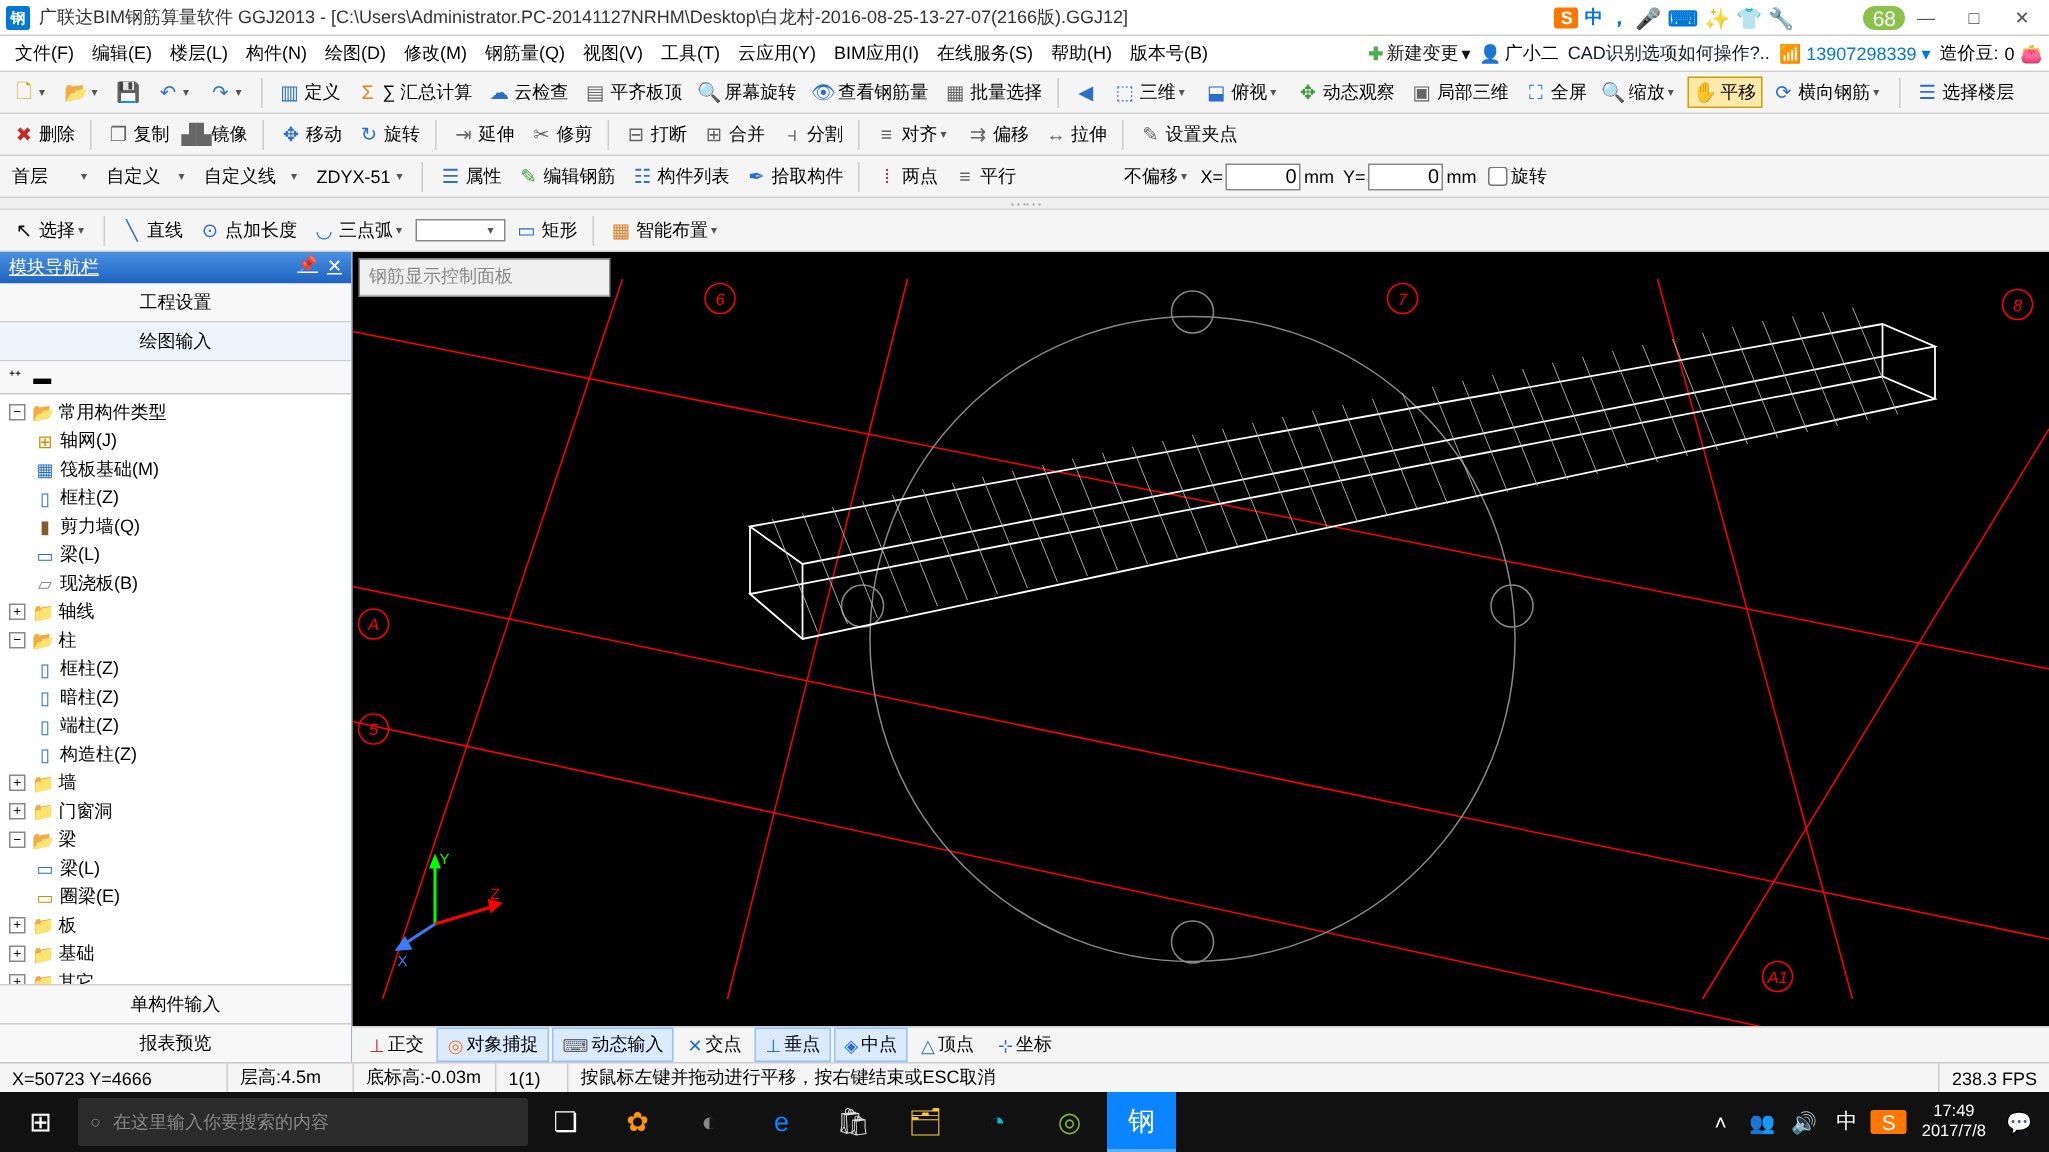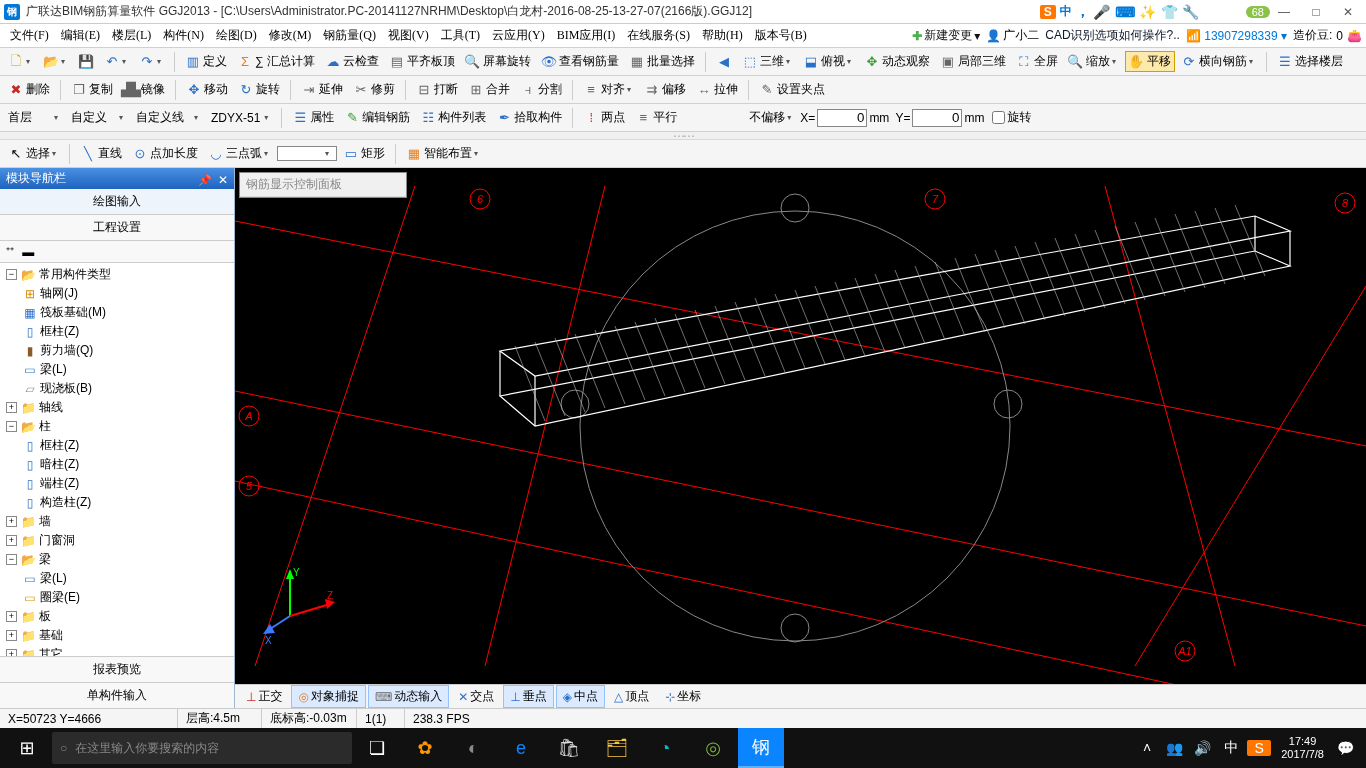--- a/index.html
+++ b/index.html
@@ -7,25 +7,25 @@
 
 
 .titlebar { height: 24px; background: #fff; display: flex; align-items: center; padding: 0 4px; border-bottom: 1px solid #ccc; }
 .titlebar .app-icon { width: 16px; height: 16px; background: #0078d7; border-radius: 2px; margin-right: 6px; display: flex; align-items: center; justify-content: center; color: #fff; font-size: 10px; font-weight: bold; }
 .titlebar .title { flex: 1; color: #333; white-space: nowrap; overflow: hidden; }
 .titlebar .win-btns { display: flex; gap: 4px; margin-left: auto; }
 .titlebar .win-btn { width: 28px; height: 18px; display: flex; align-items: center; justify-content: center; color: #555; cursor: pointer; }
 .titlebar .ime-box { display: flex; align-items: center; gap: 4px; background: #fff; color: #0078d7; padding: 0 6px; font-weight: bold; }
 .titlebar .ime-box .ime-s { background: #ff7700; color: #fff; padding: 0 4px; border-radius: 2px; }
 .titlebar .ime-icon { color: #0078d7; font-size: 14px; }
-.badge { background: #8bc34a; color: #fff; border-radius: 10px; padding: 0 6px; font-size: 11px; }
+.badge { background: #8bc34a; color: #fff; border-radius: 10px; padding: 0 6px; font-size: 14px; }
 
 
 .menubar { height: 24px; background: #fff; display: flex; align-items: center; padding: 0 4px; border-bottom: 1px solid #d0d0d0; }
-.menubar .mi { padding: 0 6px; cursor: pointer; font-family: Liberation Serif, serif; }
+.menubar .mi { padding: 0 6px; cursor: pointer; }
 .menubar .right { margin-left: auto; display: flex; align-items: center; gap: 6px; }
 .menubar .new-change { color: #111; display: flex; align-items: center; gap: 2px; }
 .menubar .plus { color: #4caf50; font-weight: bold; }
 .menubar .user { display: flex; align-items: center; gap: 2px; }
 .menubar .cad-link { color: #0f172a; }
 .menubar .phone { color: #0078d7; }
 .menubar .bean { display: flex; align-items: center; gap: 4px; }
 
 
 .toolbar { height: 28px; background: #f5f5f5; border-bottom: 1px solid #d0d0d0; display: flex; align-items: center; padding: 0 4px; gap: 2px; white-space: nowrap; }
@@ -41,21 +41,21 @@
 .ic-green { color: #3a9b35; } .ic-blue { color: #2a70c8; } .ic-red { color: #c62828; }
 .ic-orange { color: #e67e22; } .ic-gray { color: #666; }
 
 
 .grip { height: 8px; background: #f0f0f0; display: flex; align-items: center; justify-content: center; border-bottom: 1px solid #d8d8d8; }
 .grip .dots::before { content: "⋯⋯"; color: #aaa; letter-spacing: -2px; }
 
 
 .main { flex: 1; display: flex; min-height: 0; }
 .sidebar { width: 235px; background: #fff; border-right: 1px solid #9db7d1; display: flex; flex-direction: column; }
-.sidebar .sb-title { background: linear-gradient(#4a90e2, #1e62c0); color: #fff; padding: 2px 6px; display: flex; align-items: flex-end; }
+.sidebar .sb-title { background: linear-gradient(#4a90e2, #1e62c0); color: #fff; padding: 2px 6px; display: flex; align-items: flex-start; text-decoration: underline; }
 .sidebar .sb-title .pin { margin-left: auto; font-size: 11px; cursor: pointer; }
 .sidebar .sb-title .x { margin-left: 6px; cursor: pointer; }
 .sidebar .sb-btn { text-align: center; padding: 4px 0; border-bottom: 1px solid #ccc; background: #f8f8f8; cursor: pointer; }
 .sidebar .sb-mini { height: 22px; background: #f8f8f8; border-bottom: 1px solid #ccc; display: flex; align-items: center; padding: 0 6px; gap: 8px; }
 .tree { flex: 1; overflow: auto; padding: 2px 0; }
 .tree ul { list-style: none; padding-left: 16px; }
 .tree > ul { padding-left: 4px; }
 .tree li { padding: 1px 2px; white-space: nowrap; cursor: pointer; display: flex; align-items: center; gap: 2px; }
 .tree li.group > .tw { width: 11px; height: 11px; border: 1px solid #888; display: inline-flex; align-items: center; justify-content: center; font-size: 9px; line-height: 1; margin-right: 2px; background: #fff; }
 .tree .folder { color: #d9a41b; }
@@ -409,22 +409,22 @@
     </span>
 </div>
 
 <div class="main">
   <div class="sidebar">
     <div class="sb-title">
       <span>模块导航栏</span>
       <span class="pin">📌</span>
       <span class="x">✕</span>
     </div>
+    <div class="sb-btn">工程设置</div>
     <div class="sb-btn" style="background:#eef4fb;">绘图输入</div>
-    <div class="sb-btn">工程设置</div>
     <div class="sb-mini">
       <span>⁺⁺</span>
       <span>▬</span>
     </div>
     <div class="tree">
       <ul>
         <li class="group">
             <span class="tw">−</span>
             <span class="node-icon folder">📂</span>
             <span>常用构件类型</span>
@@ -519,22 +519,22 @@
             <span>基础</span>
           </li>
         <li class="group">
             <span class="tw">+</span>
             <span class="node-icon folder">📁</span>
             <span>其它</span>
           </li>
 
       </ul>
     </div>
+    <div class="sb-foot">单构件输入</div>
     <div class="sb-foot">报表预览</div>
-    <div class="sb-foot">单构件输入</div>
   </div>
 
   <div class="canvas-wrap">
     <div class="canvas">
       <svg viewBox="0 0 1131 480">
 
         <g stroke="#ff0000" stroke-width="1">
           <line x1="0" y1="35" x2="1131" y2="260"></line>
           <line x1="0" y1="205" x2="1131" y2="440"></line>
           <line x1="0" y1="295" x2="1131" y2="540"></line>
@@ -664,24 +664,25 @@
         </span>
       <span class="sb-btn2">
           <span class="ico ic-blue">⊹</span>
           <span>坐标</span>
         </span>
     </div>
   </div>
 </div>
 
 <div class="statusbar">
-  <div class="cell" style="width:178px;">X=50723 Y=4666</div>
+  <div class="cell" style="width:152px;">X=50723 Y=4666</div>
   <div class="cell" style="width:84px;">层高:4.5m</div>
   <div class="cell" style="width:95px;">底标高:-0.03m</div>
   <div class="cell" style="width:48px;">1(1)</div>
+  <div class="cell flex">按鼠标左键并拖动进行平移，按右键结束或ESC取消</div>
   <div class="cell" style="border-right:none;">238.3 FPS</div>
 </div>
 
 <div class="taskbar">
   <div class="tb-item">⊞</div>
   <div class="search">
     <span>○</span>
     <span>在这里输入你要搜索的内容</span>
   </div>
   <div class="tb-item">❏</div>

